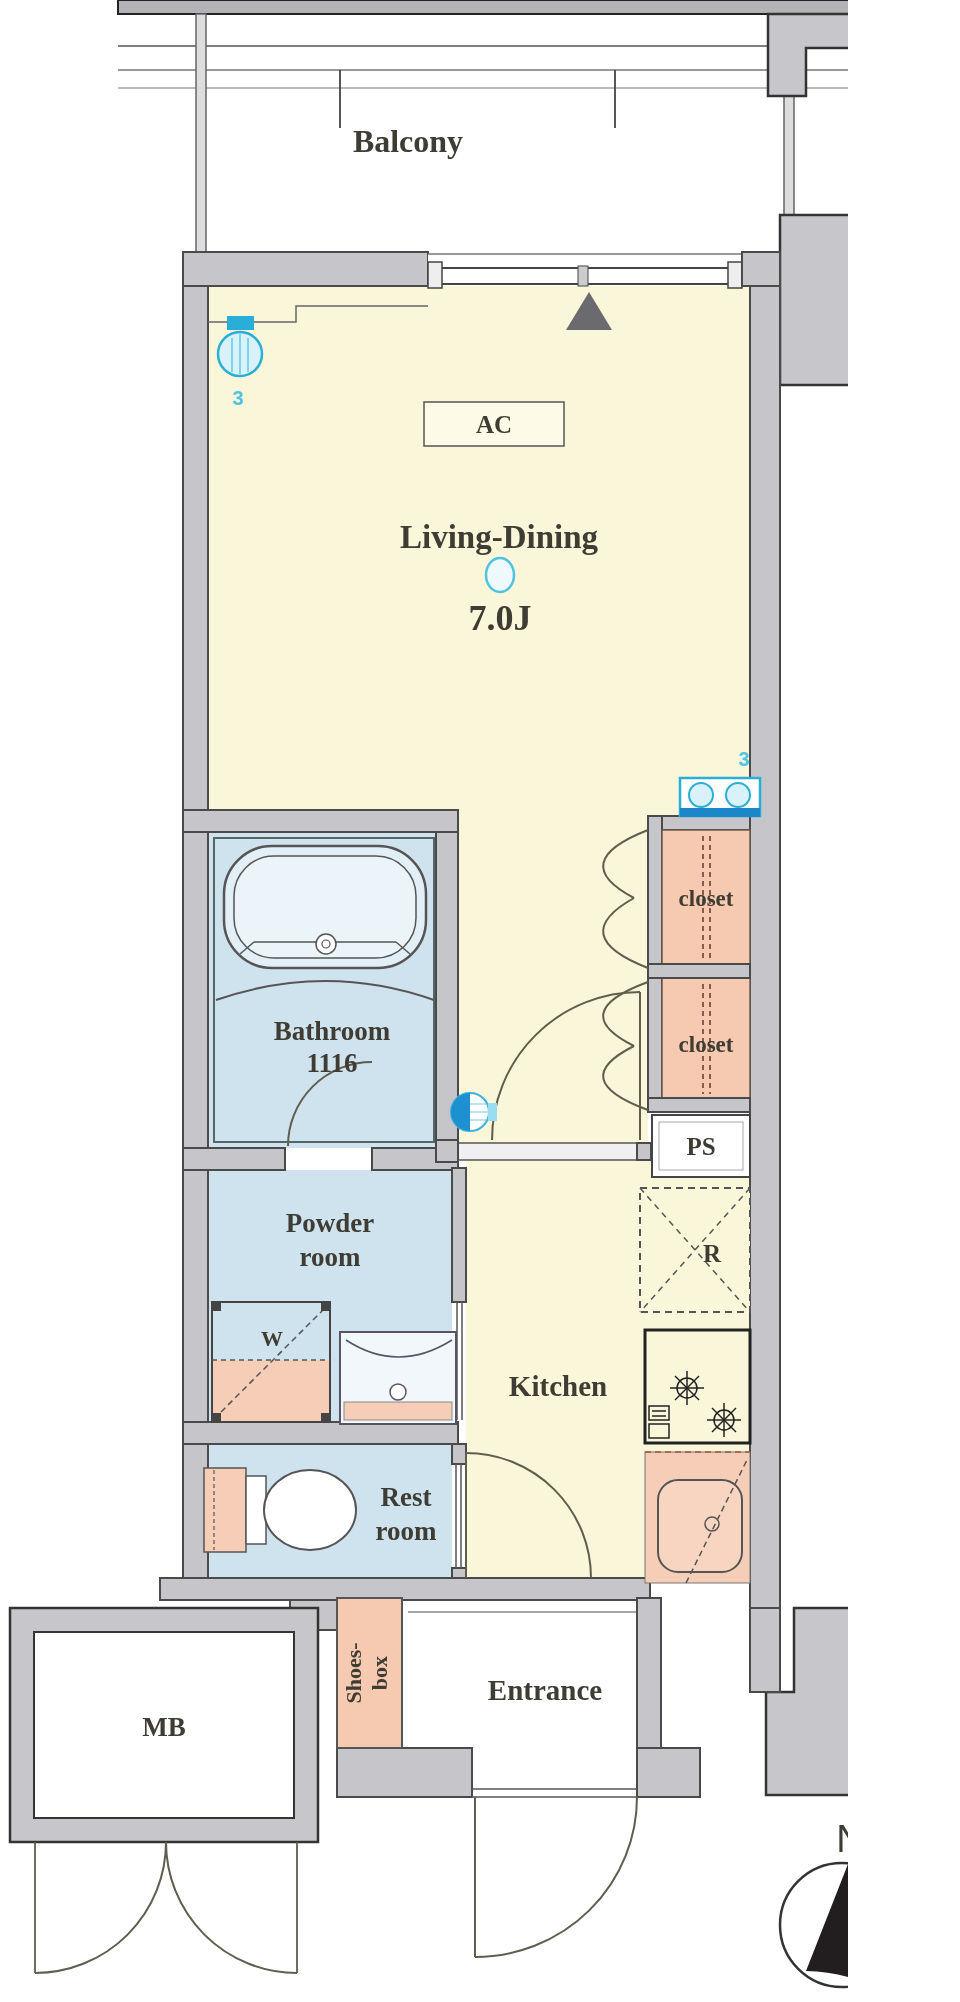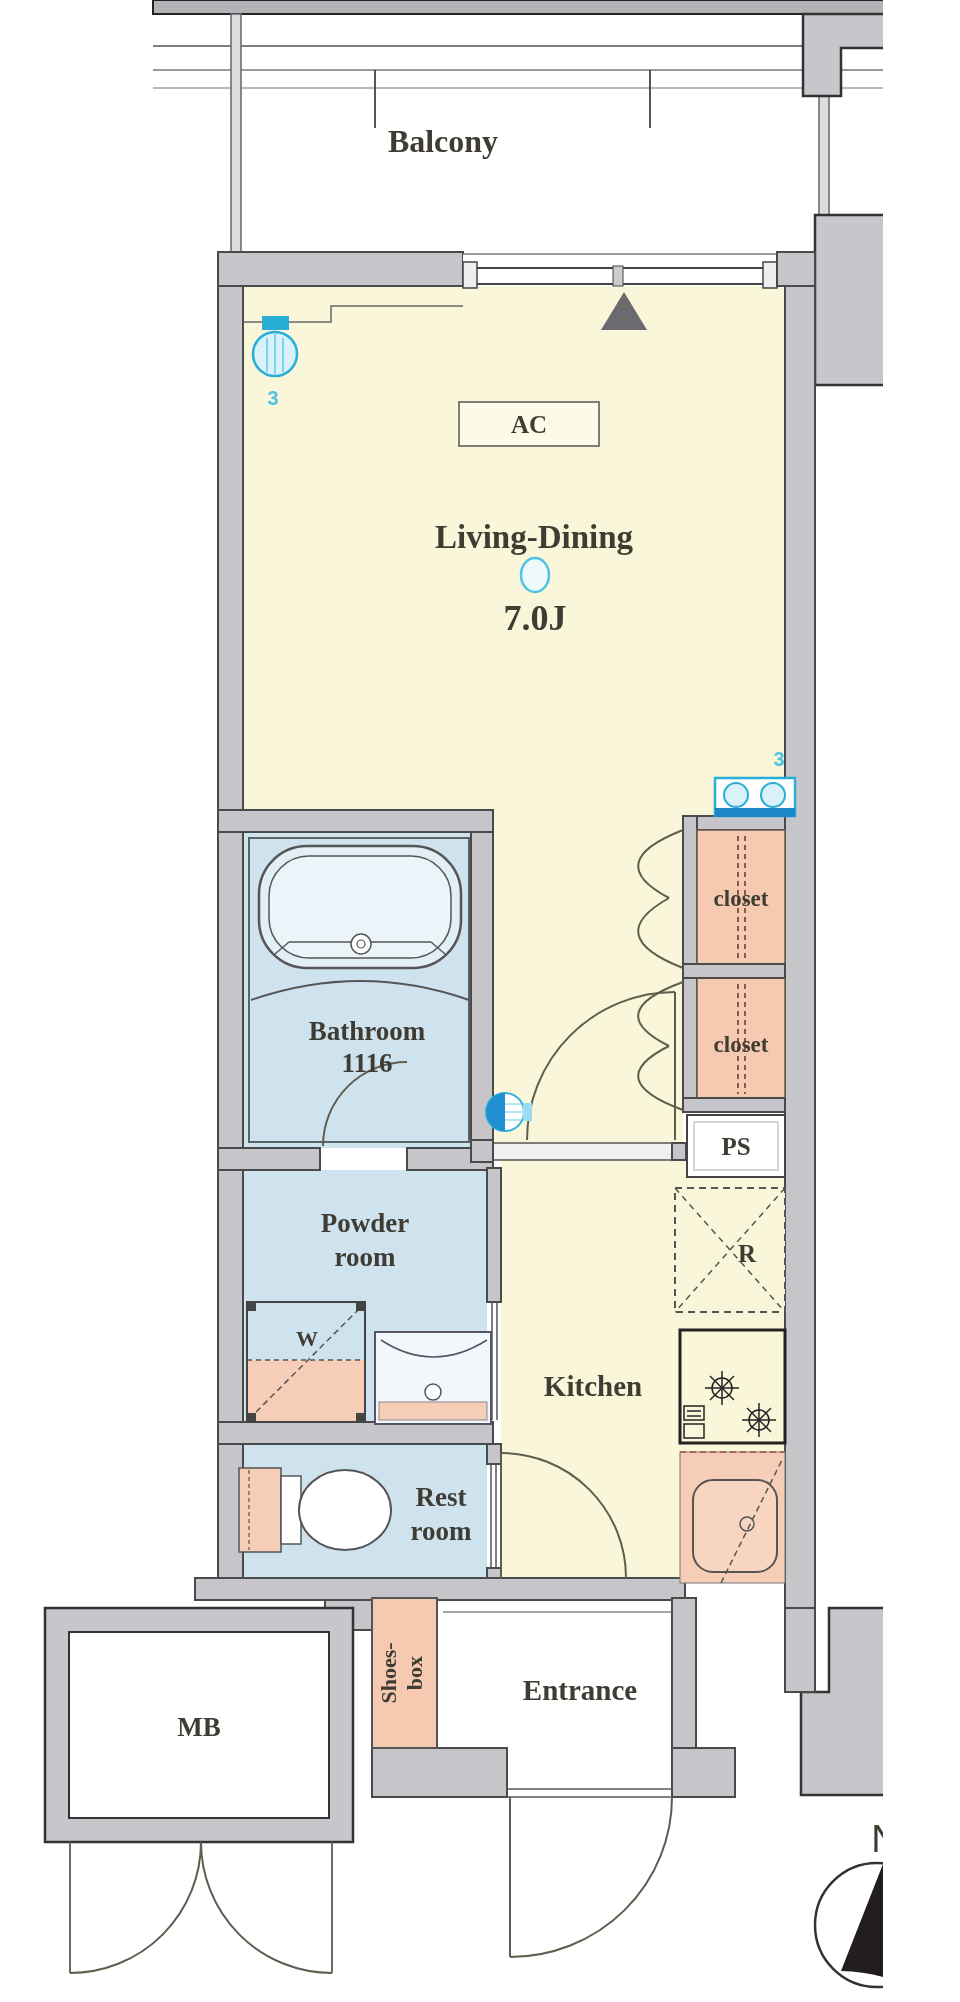--- a/index.html
+++ b/index.html
@@ -1,17 +1,17 @@
 <!DOCTYPE html>
 <html><head>
 <meta charset="utf-8">
 <style>
   html,body{margin:0;padding:0;background:#ffffff;}
   .stage{position:relative;width:848px;height:2002px;background:#fff;overflow:hidden;
-         font-family:"Liberation Serif","DejaVu Serif",serif;margin-left:35px;}
+         font-family:"Liberation Serif","DejaVu Serif",serif;}
   svg text{font-family:"Liberation Serif","DejaVu Serif",serif;fill:#3f3d33;font-weight:600;}
   svg text.sans{font-family:"Liberation Sans","DejaVu Sans",sans-serif;font-weight:400;}
   svg text.cyan{fill:#4fc3e4;font-family:"Liberation Sans","DejaVu Sans",sans-serif;font-weight:700;}
   .wall{fill:#c6c6ca;stroke:#4a4a4a;stroke-width:2;}
   .struct{fill:#c7c7cb;stroke:#333;stroke-width:2.5;}
   .floor-y{fill:#faf6d9;}
   .floor-b{fill:#cfe3ef;}
   .salmon{fill:#f5cab0;}
   .doorarc{fill:none;stroke:#5f5d4d;stroke-width:2;}
   .thin{stroke:#555;fill:none;}

